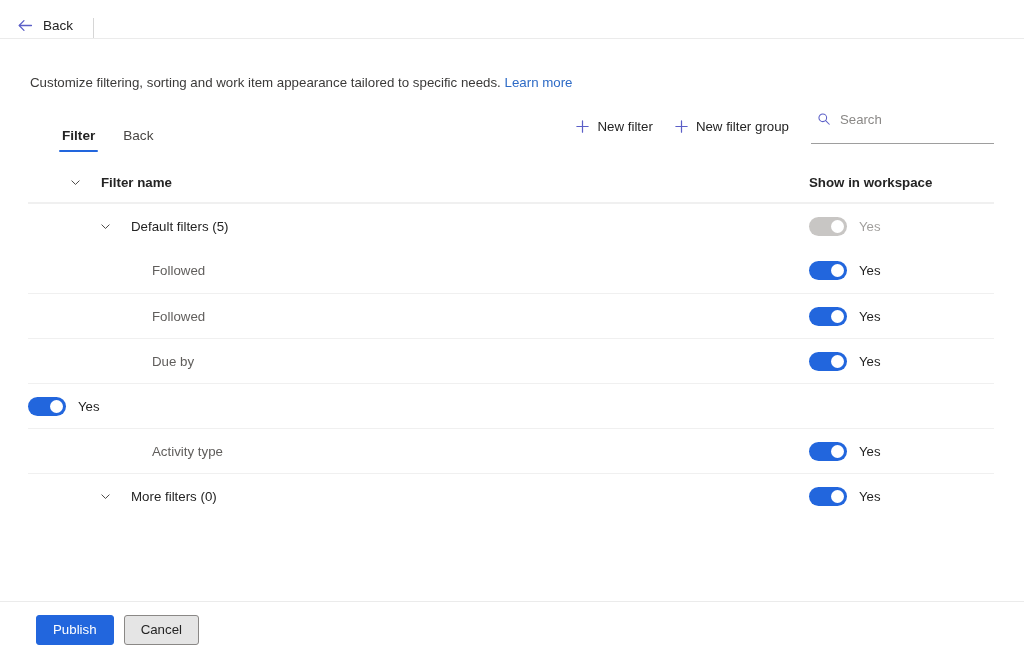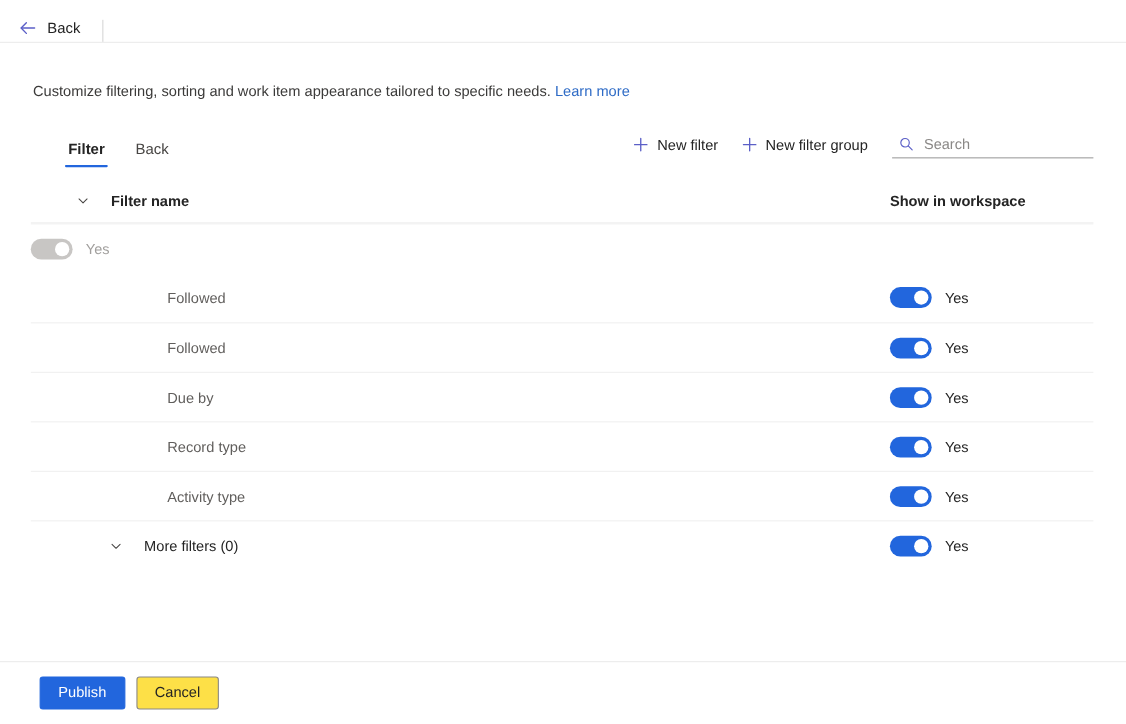--- a/index.html
+++ b/index.html
@@ -132,24 +132,24 @@
     border: none;
     font-family: inherit;
   }
   .plus-icon {
     width: 15px;
     height: 15px;
     display: block;
   }
   .search-box {
     display: flex;
-    align-items: flex-end;
+    align-items: flex-start;
     gap: 9px;
     border-bottom: 1px solid #9e9e9e;
-    padding: 3px 2px 5px 6px;
+    padding: 3px 2px 16px 6px;
     width: 183px;
     box-sizing: border-box;
     margin-left: 10px;
   }
   .search-icon {
     width: 14px;
     height: 14px;
     display: block;
     flex: none;
   }
@@ -287,21 +287,21 @@
     height: 30px;
     cursor: pointer;
     line-height: 1;
   }
   .btn-primary {
     background: #2266dd;
     border: 1px solid #2266dd;
     color: #ffffff;
   }
   .btn-secondary {
-    background: #fde047;
+    background: #e5e5e5;
     border: 1px solid #8a8886;
     color: #242424;
   }
 </style>
 </head>
 <body>
 
 <div class="topbar">
   <div class="back-btn">
     <span>
@@ -377,20 +377,28 @@
       </span>
       <span class="name-text">Filter name</span>
     </div>
     <div class="cell-toggle">
       <span class="col-head-workspace">Show in workspace</span>
     </div>
   </div>
 
   <div id="rows-container">
       <div class="row divider-top">
+        <div class="cell-name indent-1">
+          <span class="chev-slot">
+            <svg class="chev" viewBox="0 0 16 16" fill="none">
+              <path d="M3.5 6 L8 10.4 L12.5 6" stroke="#484644" stroke-width="1.2" stroke-linecap="round" stroke-linejoin="round"></path>
+            </svg>
+          </span>
+          <span class="name-text group">Default filters (5)</span>
+        </div>
         <div class="cell-toggle">
           <div class="toggle disabled">
             <span class="thumb"></span>
           </div>
           <span class="toggle-label muted">Yes</span>
         </div>
       </div>
       <div class="row">
         <div class="cell-name indent-2">
           <span class="name-text">Followed</span>
@@ -418,23 +426,20 @@
           <span class="name-text">Due by</span>
         </div>
         <div class="cell-toggle">
           <div class="toggle">
             <span class="thumb"></span>
           </div>
           <span class="toggle-label">Yes</span>
         </div>
       </div>
       <div class="row divider-top">
-        <div class="cell-name indent-2">
-          <span class="name-text">Record type</span>
-        </div>
         <div class="cell-toggle">
           <div class="toggle">
             <span class="thumb"></span>
           </div>
           <span class="toggle-label">Yes</span>
         </div>
       </div>
       <div class="row divider-top">
         <div class="cell-name indent-2">
           <span class="name-text">Activity type</span>

